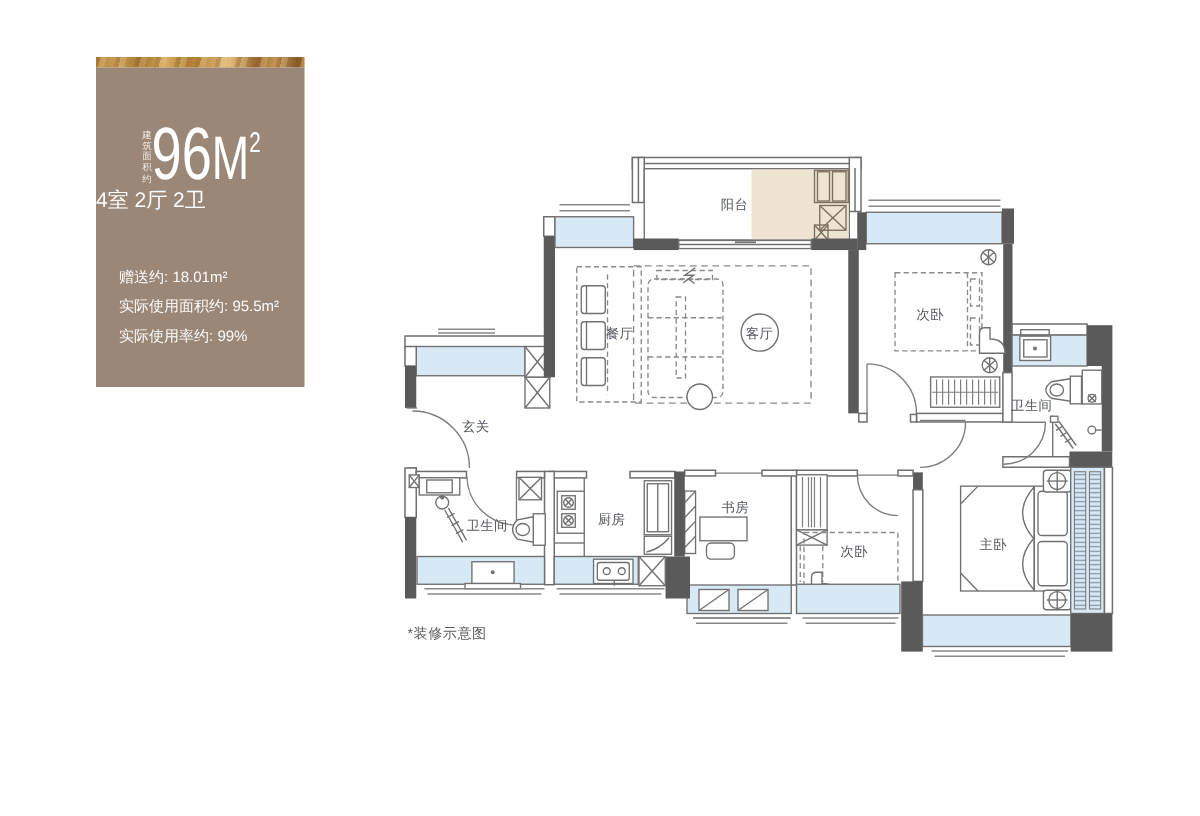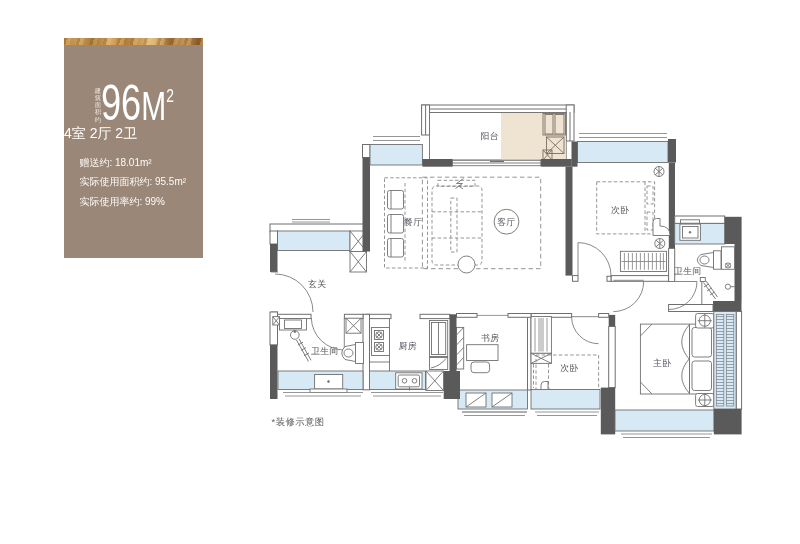--- a/index.html
+++ b/index.html
@@ -7,21 +7,21 @@
   .page{position:relative;width:800px;height:544px;background:#fff;border-radius:13px;}
   .card-wood{position:absolute;left:64px;top:38px;width:139px;height:7px;
     background:repeating-linear-gradient(105deg,rgba(120,70,20,0.22) 0 3px,rgba(255,235,180,0.2) 3px 7px,rgba(0,0,0,0) 7px 13px),linear-gradient(95deg,#b8873f 0%,#c79a55 10%,#a87834 22%,#d9ab62 34%,#b07c36 44%,#c89a55 54%,#e3bc7c 64%,#9a6a30 76%,#c39457 86%,#8a5a2a 96%,#a57436 100%);}
   .card{position:absolute;left:64px;top:45px;width:139px;height:213px;background:#9b8777;color:#fff;}
   .vlab{position:absolute;left:30.5px;top:41.5px;width:7px;font-size:6.3px;line-height:7.3px;color:#f2ece6;text-align:center;}
   .big{position:absolute;left:37.2px;top:28.8px;white-space:nowrap;transform:scaleX(0.73);transform-origin:0 0;}
   .big .n{font-size:49.5px;letter-spacing:0;}
   .big .m{font-size:41px;}
   .big .sup{font-size:19px;vertical-align:18px;}
   .rooms{position:absolute;left:0;top:80px;width:139px;text-align:left;font-size:14px;}
-  .specs{position:absolute;left:15.4px;top:108px;font-size:10px;line-height:19.3px;color:#fdfbf9;}
+  .specs{position:absolute;left:15.4px;top:131px;font-size:10px;line-height:19.3px;color:#fdfbf9;}
   .feat{position:absolute;left:64px;top:268.5px;width:139px;}
   .sep{height:1.2px;background-image:repeating-linear-gradient(90deg,#ae977c 0 1.2px,rgba(0,0,0,0) 1.2px 4px);}
   .item{height:44.6px;padding-top:10.2px;padding-left:18px;position:relative;font-size:11.3px;line-height:18px;color:#4e4e4e;}
   .item .dia{position:absolute;left:6px;top:15.6px;width:6.8px;height:6.8px;background:linear-gradient(135deg,#6f5335 45%,#a98d66 55%);transform:rotate(45deg);}
   svg text{font-family:"Liberation Sans",sans-serif;}
   .lbl{font-size:8.9px;fill:#52555c;letter-spacing:0.3px;}
 </style>
 </head>
 <body>
 <div class="page">

